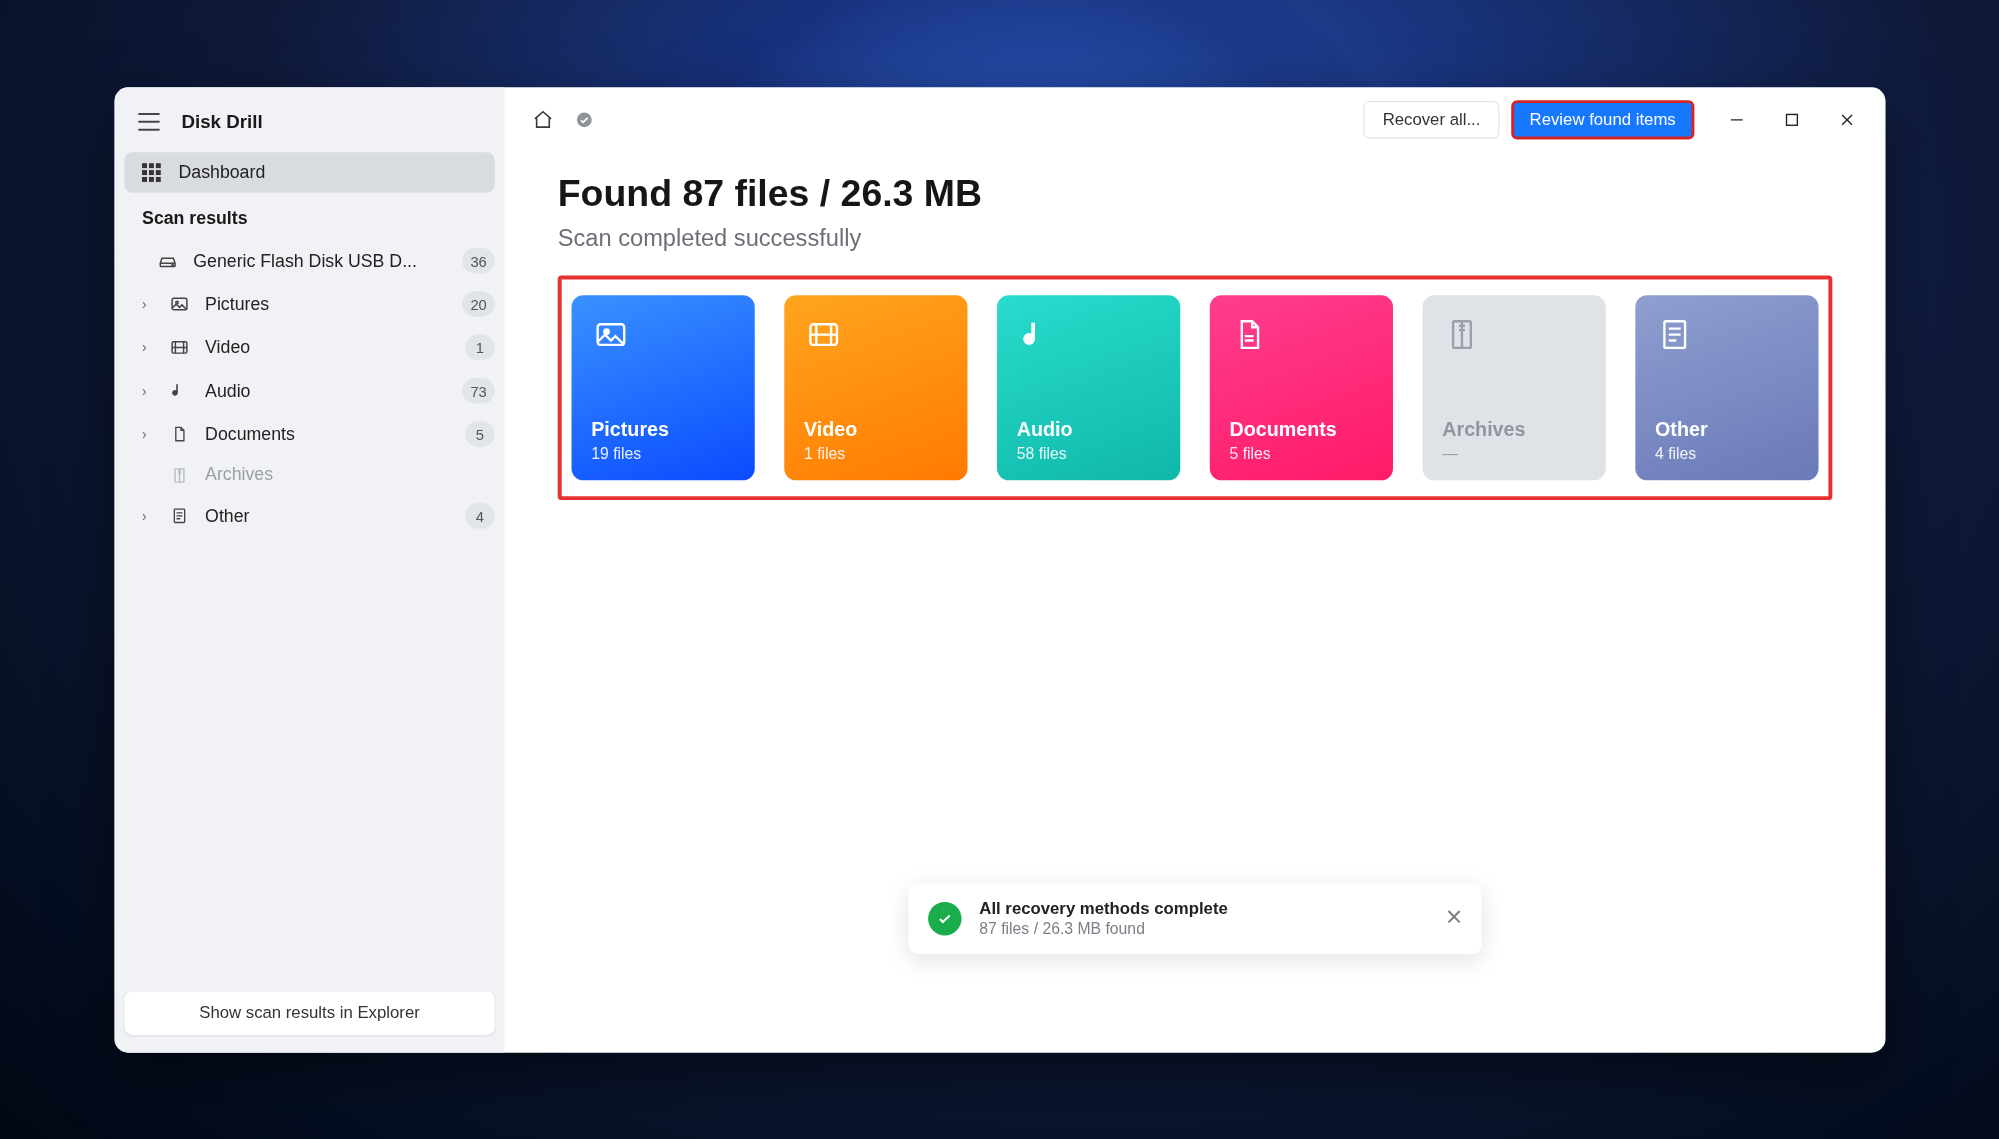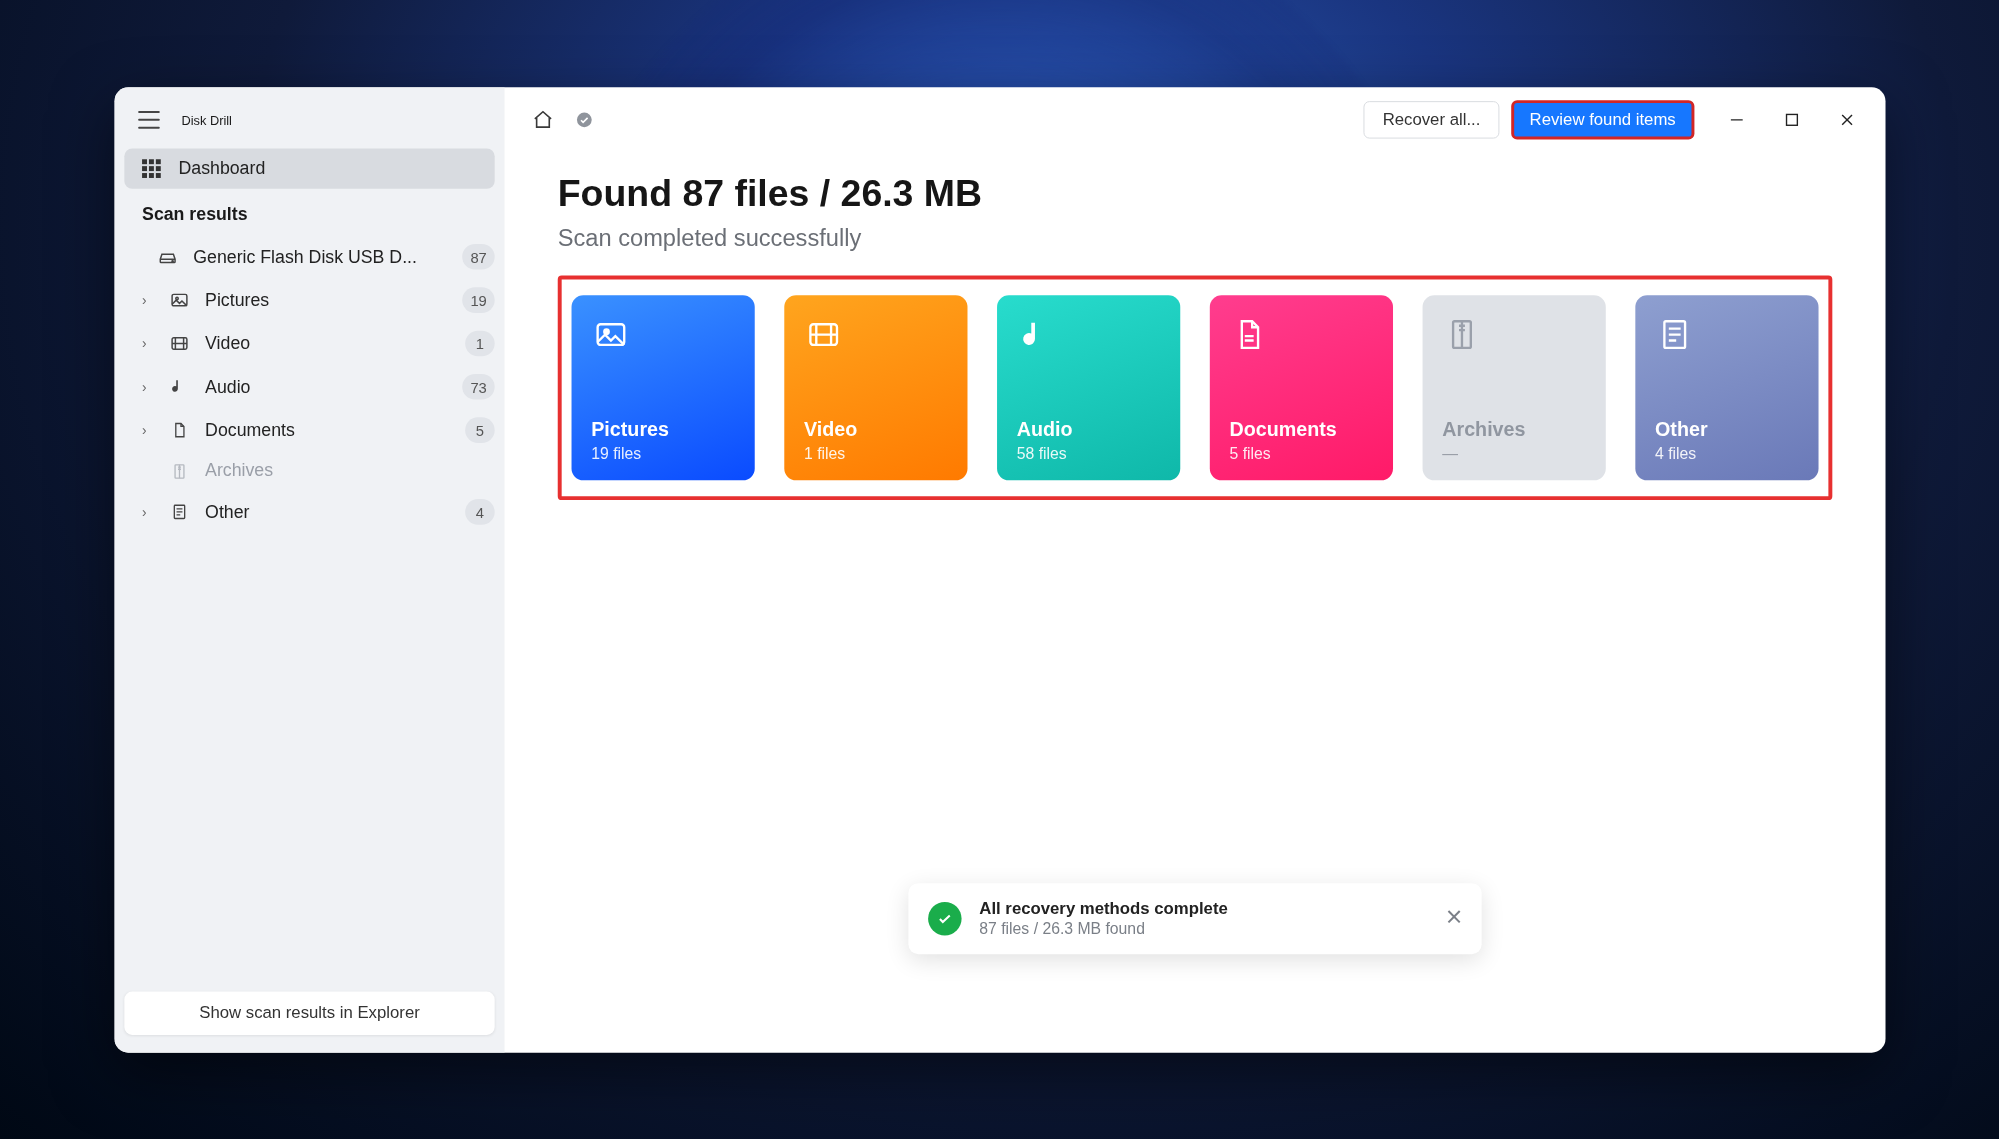--- a/index.html
+++ b/index.html
@@ -29,21 +29,21 @@
 }
 .sidebar {
   width: 404px; height: 100%;
   background: #f0f2f5;
   display: flex; flex-direction: column;
   padding: 14px 10px;
 }
 .sb-header { display: flex; align-items: center; gap: 22px; padding: 10px 14px 20px 14px; }
 .hamburger { width: 22px; height: 18px; display: flex; flex-direction: column; justify-content: space-between; cursor: pointer; }
 .hamburger span { height: 2.2px; background: #454545; border-radius: 1px; }
-.app-title { font-size: 13px; font-weight: 400; color: #1a1a1a; }
+.app-title { font-size: 19px; font-weight: 700; color: #1a1a1a; }
 .sb-item {
   display: flex; align-items: center; gap: 18px;
   padding: 10px 18px; border-radius: 8px; cursor: pointer;
   font-size: 18px; color: #222;
 }
 .sb-item.active { background: #d8dbe0; font-weight: 500; }
 .sb-section { font-size: 18px; font-weight: 600; padding: 16px 18px 10px; color: #1a1a1a; }
 .sb-sub { padding-left: 18px; display: flex; align-items: center; gap: 16px; padding-top:9px; padding-bottom:9px; font-size: 18px; color:#222; cursor:pointer;}
 .sb-sub .chev { width:12px; color:#666; font-size:14px; }
 .sb-sub.disabled { color: #9a9fa8; }
@@ -153,34 +153,34 @@
 
     <div class="sb-sub" style="padding-left:34px;">
       <div class="ico">
         <svg viewBox="0 0 24 24" width="20" height="20" fill="none" stroke="currentColor" stroke-width="1.8">
             <path d="M3 15h18"></path>
             <path d="M5 9l-2 6v3a1 1 0 001 1h16a1 1 0 001-1v-3l-2-6H5z"></path>
             <circle cx="18" cy="17.5" r="0.8" fill="currentColor"></circle>
           </svg>
       </div>
       <div class="sb-label">Generic Flash Disk USB D...</div>
-      <div class="badge">87</div>
+      <div class="badge">36</div>
     </div>
 
     <div class="sb-sub">
       <span class="chev">›</span>
       <div class="ico">
         <svg viewBox="0 0 24 24" width="20" height="20" fill="none" stroke="currentColor" stroke-width="1.8">
             <rect x="3" y="5" width="18" height="14" rx="2"></rect>
             <circle cx="9" cy="10" r="1.5"></circle>
             <path d="M3 17l5-5 4 4 3-3 6 6"></path>
           </svg>
       </div>
       <div class="sb-label">Pictures</div>
-      <div class="badge">19</div>
+      <div class="badge">20</div>
     </div>
 
     <div class="sb-sub">
       <span class="chev">›</span>
       <div class="ico">
         <svg viewBox="0 0 24 24" width="20" height="20" fill="none" stroke="currentColor" stroke-width="1.8">
             <rect x="3" y="5" width="18" height="14" rx="2"></rect>
             <path d="M7 5v14M17 5v14M3 12h18"></path>
           </svg>
       </div>

